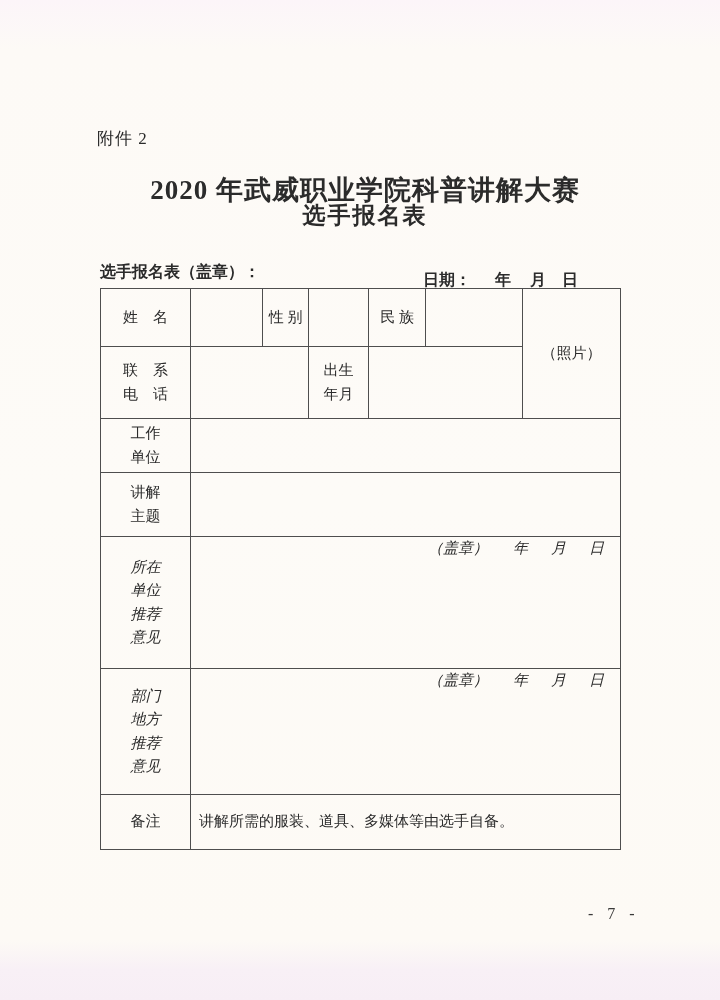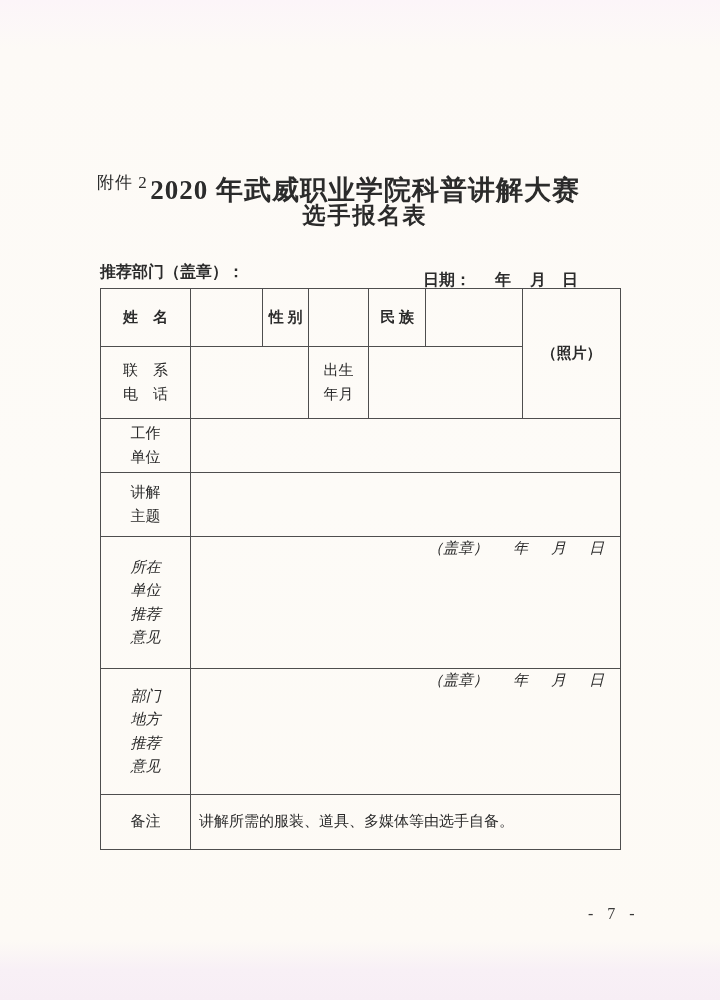--- a/index.html
+++ b/index.html
@@ -14,21 +14,20 @@
     height: 1000px;
     background: linear-gradient(180deg, #fcf5f9 0%, #fdfaf6 5%, #fdfbf7 50%, #fdfaf5 94%, #f8f0f6 97%, #f7eef5 100%);
     overflow: hidden;
   }
   .attachment {
     position: absolute;
     left: 97px;
     top: 127px;
     font-size: 17px;
     letter-spacing: 1px;
-    margin-top: 44px;
   }
   .title-block {
     position: absolute;
     left: 100px;
     width: 530px;
     text-align: center;
     font-weight: bold;
   }
   .title-line1 { top: 172px; font-size: 27px; letter-spacing: 1px; }
   .title-line2 { top: 200px; font-size: 23px; letter-spacing: 2px; }
@@ -56,21 +55,21 @@
     font-size: 15px;
   }
   .reg-table td {
     border: 1px solid #4e4e4e;
     text-align: center;
     vertical-align: middle;
     white-space: pre-line;
     line-height: 1.55;
     overflow: hidden;
   }
-  tr.r1 { height: 58px; font-weight: bold; }
+  tr.r1 { height: 58px; }
   tr.r2 { height: 72px; }
   tr.r3 { height: 54px; }
   tr.r4 { height: 64px; }
   tr.r5 { height: 132px; font-style: italic; }
   tr.r6 { height: 126px; font-style: italic; }
   tr.r7 { height: 55px; }
   td.opinion-cell { position: relative; }
   .opinion-inner {
     position: absolute;
     inset: 0;
@@ -104,21 +103,21 @@
 <body>
 
 <div class="page">
 
   <div class="attachment">附件 2</div>
 
   <div class="title-block title-line1">2020 年武威职业学院科普讲解大赛</div>
   <div class="title-block title-line2">选手报名表</div>
 
   <div class="pre-table-header">
-    <span class="dept-label">推荐部门（盖章）：</span>
+    <span class="dept-label">选手报名表（盖章）：</span>
     <span class="date-group"><span>日期：</span><span class="yl">年</span><span class="ml">月</span><span class="dl">日</span></span>
   </div>
 
   <table class="reg-table">
     <colgroup>
       <col style="width:90px">
       <col style="width:72px">
       <col style="width:46px">
       <col style="width:60px">
       <col style="width:57px">

